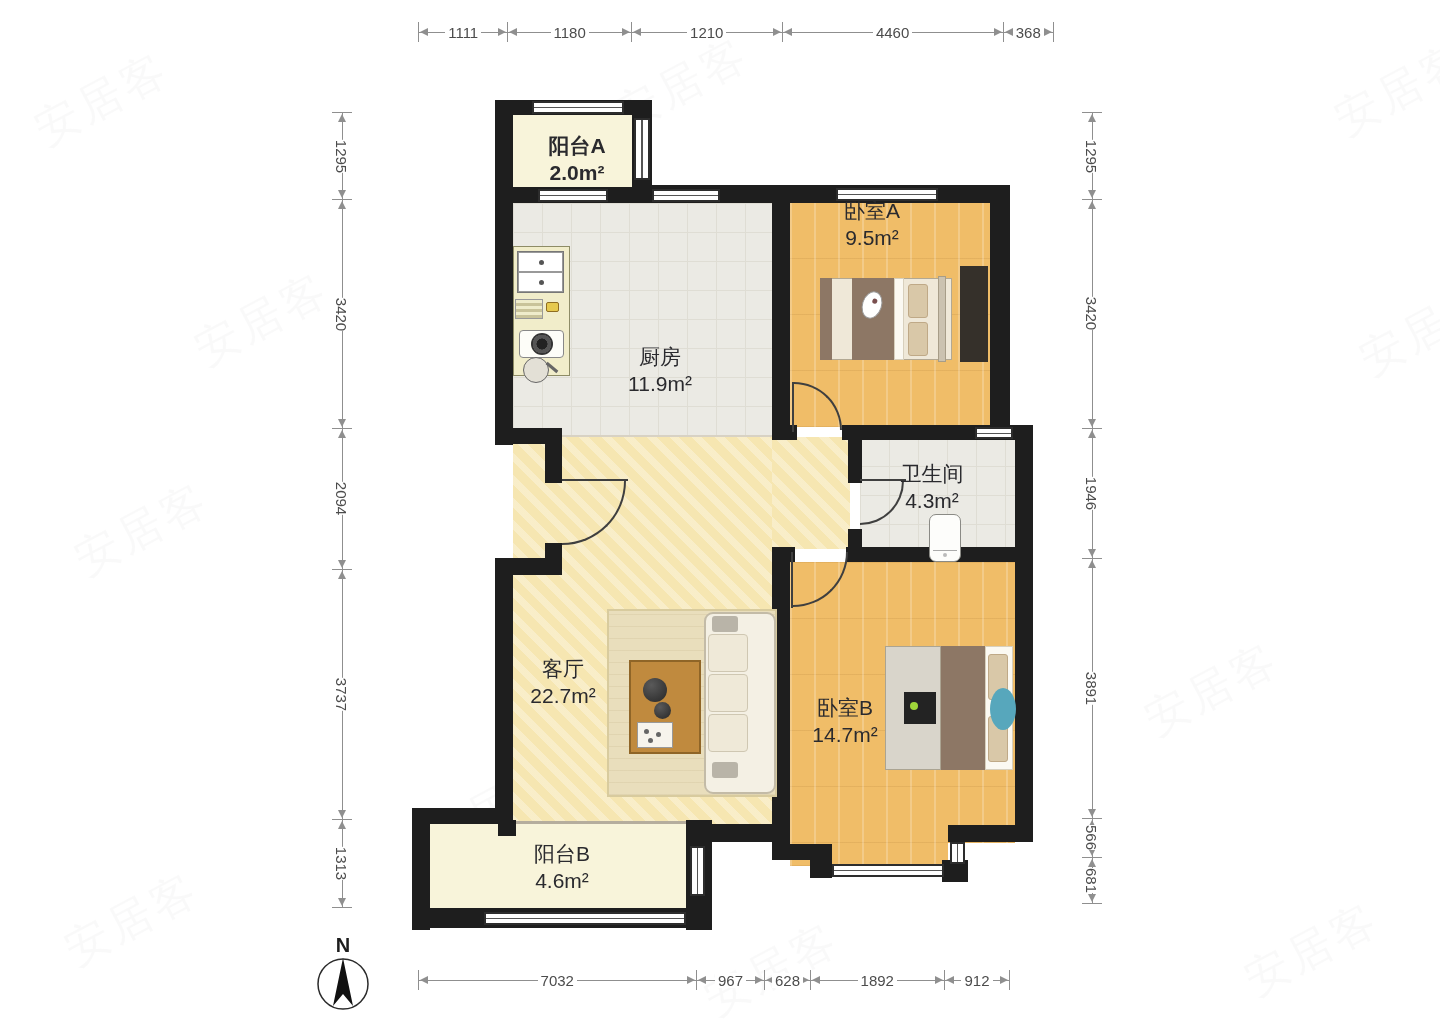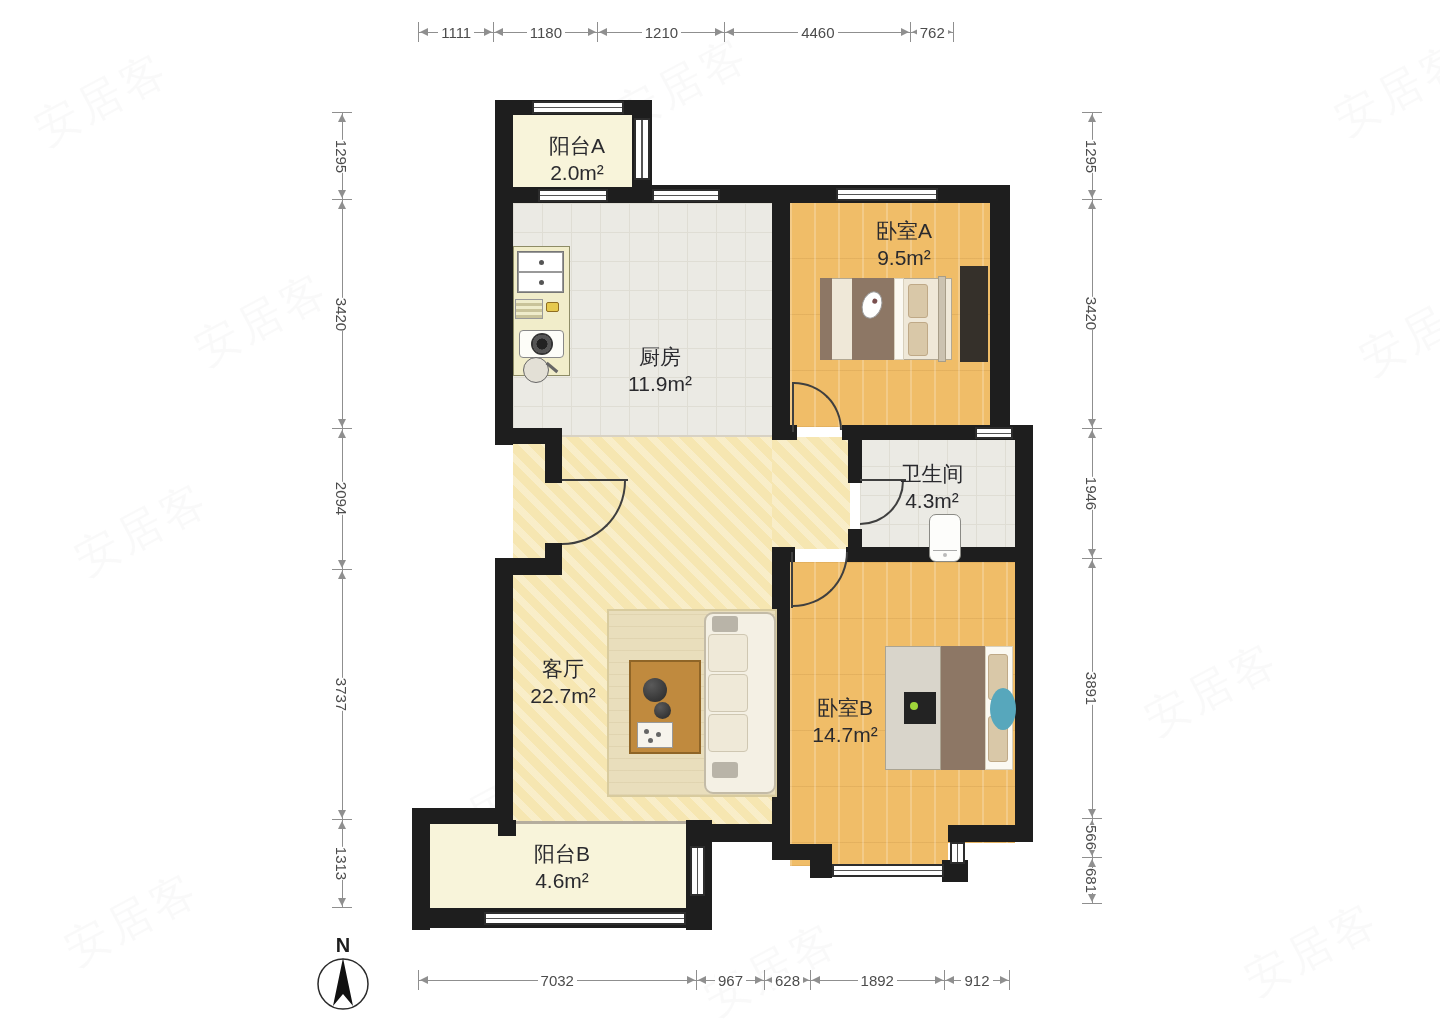--- a/index.html
+++ b/index.html
@@ -109,21 +109,21 @@
       <span class="wm" style="left: 1355px; top: 300px;">安居客</span>
       <span class="wm" style="left: 70px; top: 500px;">安居客</span>
       <span class="wm" style="left: 620px; top: 470px;">安居客</span>
       <span class="wm" style="left: 1140px; top: 660px;">安居客</span>
       <span class="wm" style="left: 420px; top: 780px;">安居客</span>
       <span class="wm" style="left: 60px; top: 890px;">安居客</span>
       <span class="wm" style="left: 700px; top: 940px;">安居客</span>
       <span class="wm" style="left: 1240px; top: 920px;">安居客</span>
     </div>
 
-  <div id="dim-top" class="dim dim-h" style="left:418px;top:22px;width:536px;">
+  <div id="dim-top" class="dim dim-h" style="left:418px;top:22px;width:636px;">
       <div class="seg" style="flex-grow: 1111;">
         <i class="ah a-left"></i>
         <i class="ah a-right"></i>
         <span class="lbl">1111</span>
       </div>
       <div class="seg" style="flex-grow: 1540;">
         <i class="ah a-left"></i>
         <i class="ah a-right"></i>
         <span class="lbl">1180</span>
       </div>
@@ -133,21 +133,21 @@
         <span class="lbl">1210</span>
       </div>
       <div class="seg" style="flex-grow: 2765;">
         <i class="ah a-left"></i>
         <i class="ah a-right"></i>
         <span class="lbl">4460</span>
       </div>
       <div class="seg" style="flex-grow: 621;">
         <i class="ah a-left"></i>
         <i class="ah a-right"></i>
-        <span class="lbl">762</span>
+        <span class="lbl">368</span>
       </div>
     </div>
   <div id="dim-bottom" class="dim dim-h" style="left:418px;top:970px;width:592px;">
       <div class="seg" style="flex-grow: 3939;">
         <i class="ah a-left"></i>
         <i class="ah a-right"></i>
         <span class="lbl">7032</span>
       </div>
       <div class="seg" style="flex-grow: 967;">
         <i class="ah a-left"></i>
@@ -338,29 +338,29 @@
   <div class="abs wardrobe" style="left:960px;top:266px;width:28px;height:96px;"></div>
 
   <div class="abs dresser" style="left:885px;top:646px;width:56px;height:124px;"></div>
   <div class="abs tvbox" style="left:904px;top:692px;width:32px;height:32px;"></div>
   <div class="bedbrown" style="left:941px;top:646px;width:44px;height:124px;"></div>
   <div class="bedslat" style="left:985px;top:646px;width:28px;height:124px;"></div>
   <div class="pillow-tan" style="left:988px;top:654px;width:20px;height:46px;"></div>
   <div class="pillow-tan" style="left:988px;top:716px;width:20px;height:46px;"></div>
   <div class="abs teal" style="left:990px;top:688px;width:26px;height:42px;"></div>
 
-  <div class="room-label" style="left:577px;top:159px;">
+  <div class="room-label" style="left:577px;top:159px;font-weight:bold;">
     <span>阳台A</span>
     <span class="area">2.0m²</span>
   </div>
   <div class="room-label" style="left:660px;top:370px;">
     <span>厨房</span>
     <span class="area">11.9m²</span>
   </div>
-  <div class="room-label" style="left:872px;top:244px;margin-left:32px;">
+  <div class="room-label" style="left:872px;top:224px;">
     <span>卧室A</span>
     <span class="area">9.5m²</span>
   </div>
   <div class="room-label" style="left:932px;top:487px;">
     <span>卫生间</span>
     <span class="area">4.3m²</span>
   </div>
   <div class="room-label" style="left:563px;top:682px;">
     <span>客厅</span>
     <span class="area">22.7m²</span>

